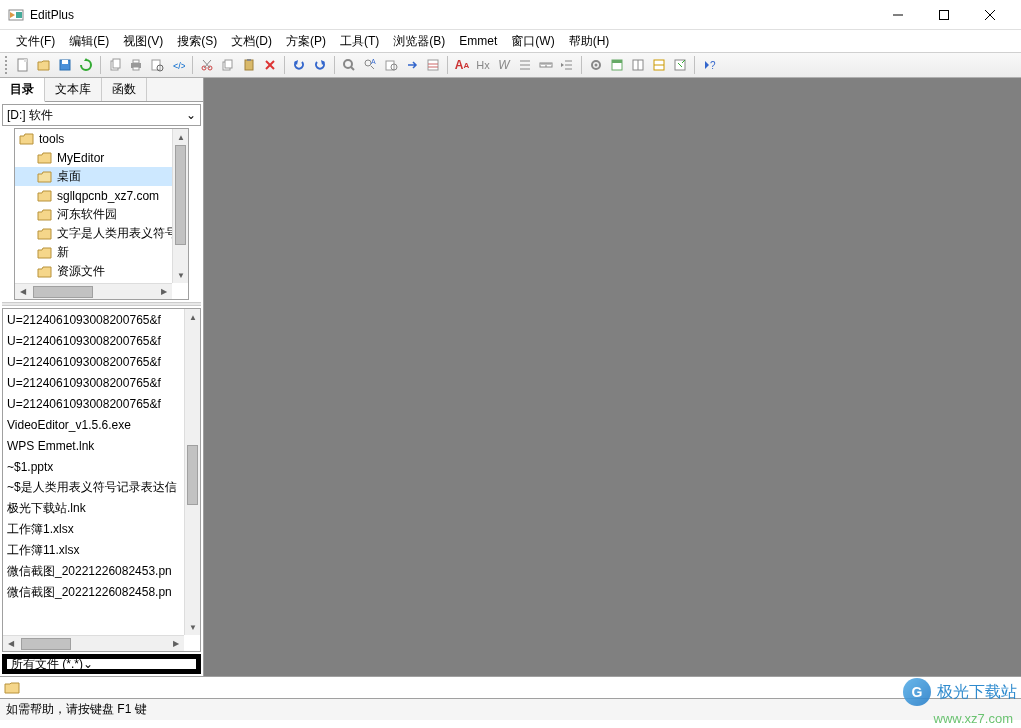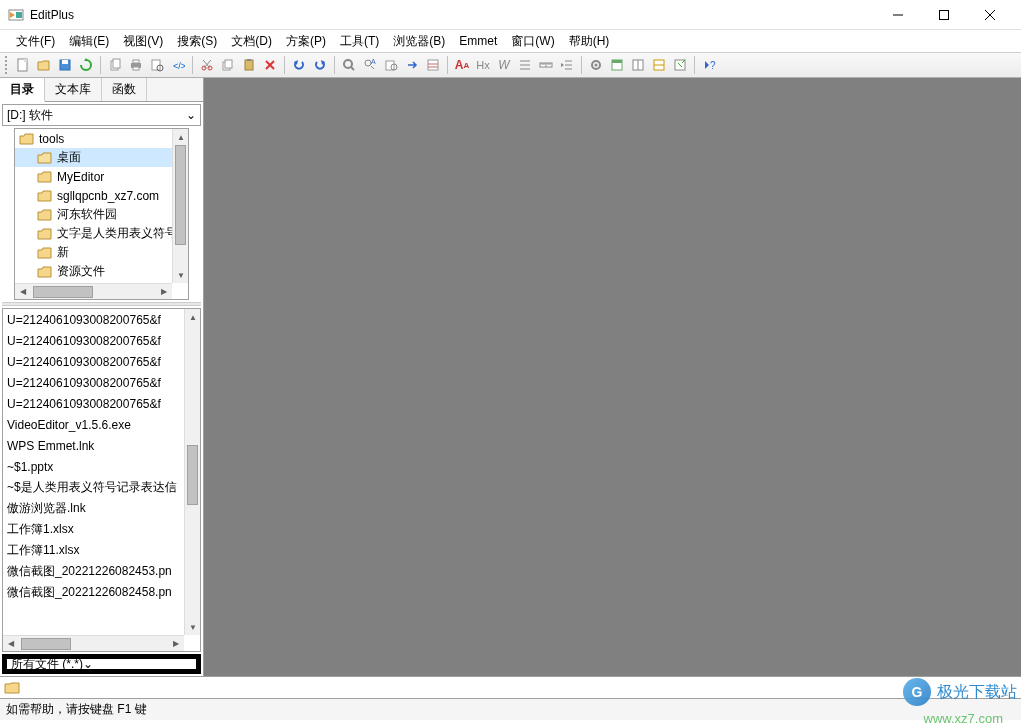--- a/index.html
+++ b/index.html
@@ -50,21 +50,21 @@
 .main-area { flex: 1; background: #808080; }
 
 .pathbar { height: 22px; border-top: 1px solid #a0a0a0; display: flex; align-items: center; padding: 2px 4px; background: #fff; }
 .pathbar .folder-icon { width: 16px; height: 14px; margin-right: 4px; }
 
 .statusbar { height: 22px; border-top: 1px solid #a0a0a0; display: flex; align-items: center; padding: 0 6px; background: #f5f5f5; font-size: 12px; justify-content: space-between; }
 
 .watermark { position: absolute; right: 4px; bottom: 22px; display: flex; align-items: center; gap: 6px; opacity: 0.9; }
 .watermark .wm-logo { width: 28px; height: 28px; border-radius: 50%; background: linear-gradient(135deg,#5ab0e8,#2a7fc9); display:flex; align-items:center; justify-content:center; color:#fff; font-weight:bold; font-size:14px; }
 .watermark .wm-text { font-size: 16px; color: #1a7fc9; font-weight: 500; }
-.watermark .wm-url { position:absolute; right:14px; bottom:-20px; font-size:13px; color:#5bbd62; }
+.watermark .wm-url { position:absolute; right:4px; bottom:-20px; font-size:13px; color:#5bbd62; }
 
 svg { display: block; }
 </style>
 </head>
 <body>
 
 <div class="titlebar">
   <span class="app-icon">
     <svg width="16" height="16">
         <rect x="1" y="3" width="14" height="10" fill="#fff" stroke="#888"></rect>
@@ -312,35 +312,35 @@
     <div class="folder-tree">
       <div class="tree-body" id="tree-body">
           <div class="tree-item depth-0">
             <span class="folder-icon">
               <svg width="16" height="14">
                 <path d="M1 4 L5 4 L6 2 L14 2 L14 12 L1 12 Z" fill="#f5d68a" stroke="#b8923a"></path>
               </svg>
             </span>
             <span>tools</span>
           </div>
+          <div class="tree-item depth-1">
+            <span class="folder-icon">
+              <svg width="16" height="14">
+                <path d="M1 4 L5 4 L6 2 L14 2 L14 12 L1 12 Z" fill="#f5d68a" stroke="#b8923a"></path>
+              </svg>
+            </span>
+            <span>MyEditor</span>
+          </div>
           <div class="tree-item depth-1 selected">
             <span class="folder-icon">
               <svg width="16" height="14">
                 <path d="M1 4 L5 4 L6 2 L14 2 L14 12 L1 12 Z" fill="#f5e0a0" stroke="#b8923a"></path>
               </svg>
             </span>
             <span>桌面</span>
-          </div>
-          <div class="tree-item depth-1">
-            <span class="folder-icon">
-              <svg width="16" height="14">
-                <path d="M1 4 L5 4 L6 2 L14 2 L14 12 L1 12 Z" fill="#f5d68a" stroke="#b8923a"></path>
-              </svg>
-            </span>
-            <span>MyEditor</span>
           </div>
           <div class="tree-item depth-1">
             <span class="folder-icon">
               <svg width="16" height="14">
                 <path d="M1 4 L5 4 L6 2 L14 2 L14 12 L1 12 Z" fill="#f5d68a" stroke="#b8923a"></path>
               </svg>
             </span>
             <span>sgllqpcnb_xz7.com</span>
           </div>
           <div class="tree-item depth-1">
@@ -392,21 +392,21 @@
       <div class="file-body" id="file-body">
           <div class="file-item">U=2124061093008200765&amp;f</div>
           <div class="file-item">U=2124061093008200765&amp;f</div>
           <div class="file-item">U=2124061093008200765&amp;f</div>
           <div class="file-item">U=2124061093008200765&amp;f</div>
           <div class="file-item">U=2124061093008200765&amp;f</div>
           <div class="file-item">VideoEditor_v1.5.6.exe</div>
           <div class="file-item">WPS Emmet.lnk</div>
           <div class="file-item">~$1.pptx</div>
           <div class="file-item">~$是人类用表义符号记录表达信</div>
-          <div class="file-item">傲游浏览器.lnk</div>
+          <div class="file-item">极光下载站.lnk</div>
           <div class="file-item">工作簿1.xlsx</div>
           <div class="file-item">工作簿11.xlsx</div>
           <div class="file-item">微信截图_20221226082453.pn</div>
           <div class="file-item">微信截图_20221226082458.pn</div>
         </div>
       <div class="scrollbar-v">
         <div class="sb-btn">▲</div>
         <div class="sb-thumb" style="height:60px;margin:120px 2px 0"></div>
         <div class="sb-btn" style="position:absolute;bottom:0">▼</div>
       </div>

